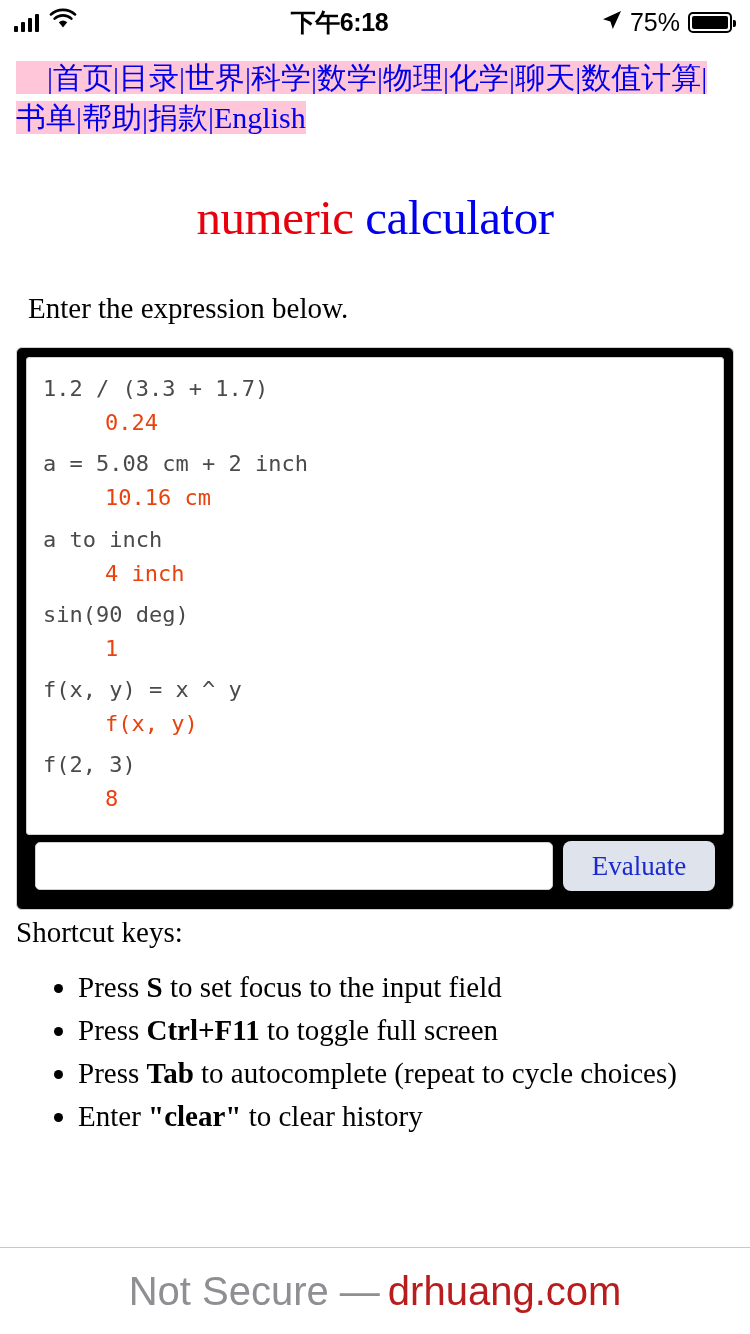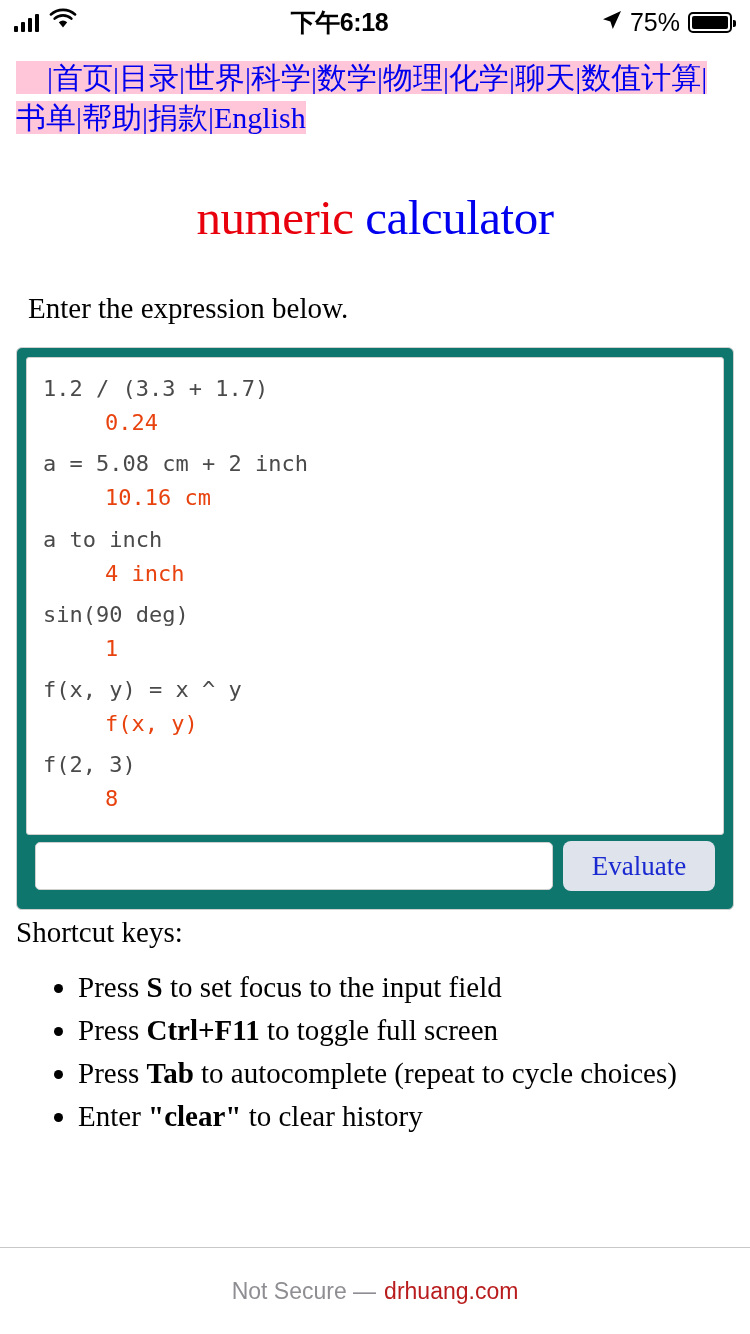--- a/index.html
+++ b/index.html
@@ -125,21 +125,21 @@
   .lead {
     font-size: 29px;
     margin: 46px 0 0 12px;
     color: #000;
   }
 
   .console {
     margin: 22px 0 0 0;
     border: 1px solid #d0d0d0;
     border-radius: 6px;
-    background: #0f766e;
+    background: #000000;
     padding: 9px;
     box-sizing: border-box;
   }
   .console-inner {
     border: 1px solid #cfcfcf;
     border-radius: 3px;
     background: #fff;
     padding: 14px 16px 16px 16px;
     font-family: "DejaVu Sans Mono", monospace;
     font-size: 22px;
@@ -203,21 +203,21 @@
     left: 0;
     bottom: 0;
     width: 750px;
     height: 86px;
     border-top: 1px solid #c8c8c8;
     display: flex;
     align-items: center;
     justify-content: center;
     background: #fff;
     font-family: "Liberation Sans", sans-serif;
-    font-size: 23px;
+    font-size: 40px;
   }
   .not-secure { color: #8e8e93; }
   .host { color: #b91c1c; margin-left: 8px; }
 </style>
 </head>
 <body>
 
 <div class="status-bar">
   <div class="status-left">
     <span class="signal">

